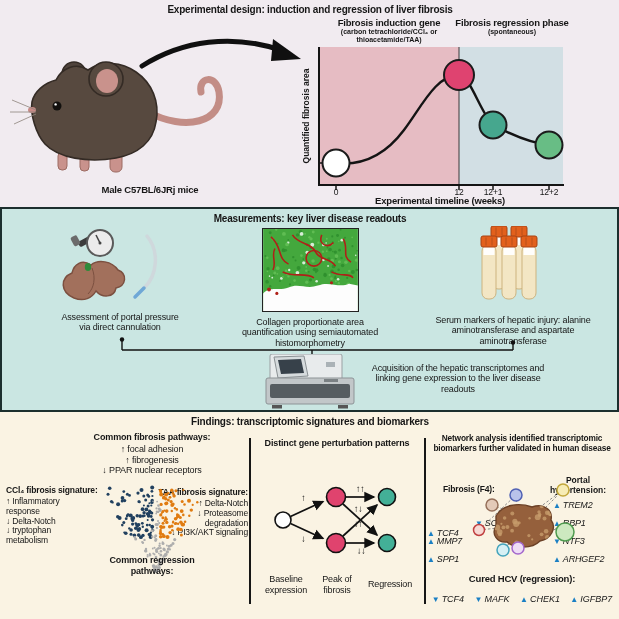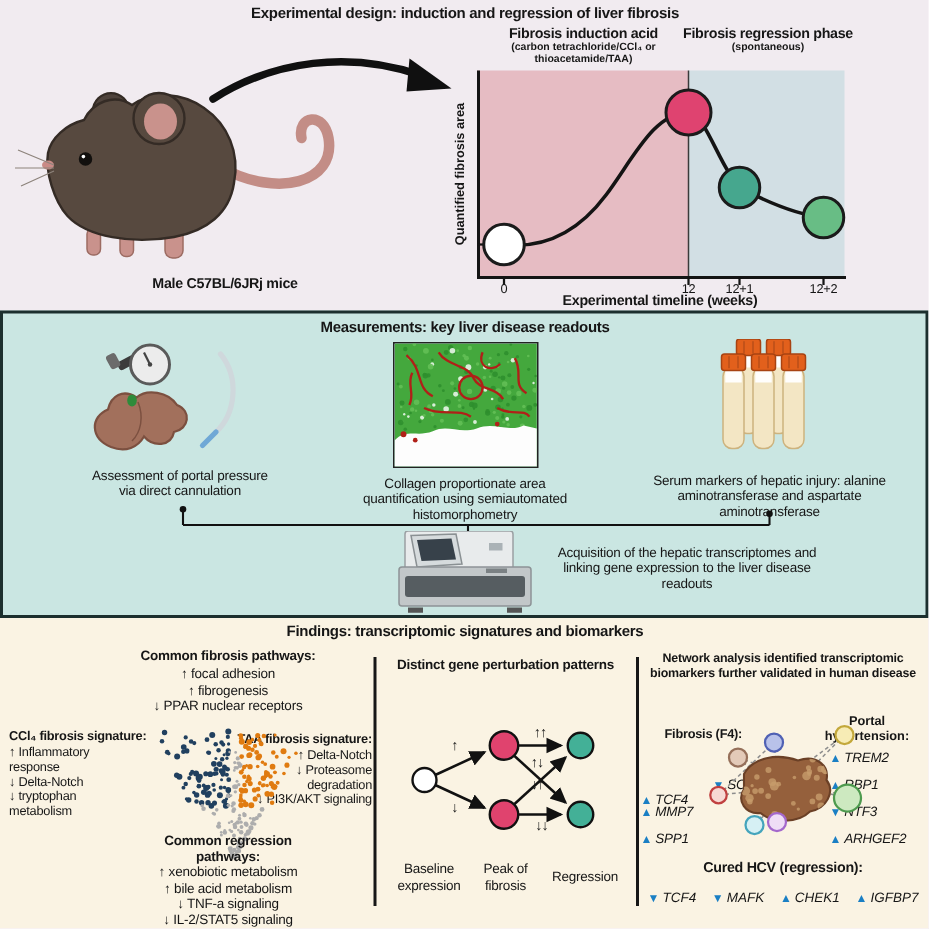--- a/index.html
+++ b/index.html
@@ -65,21 +65,21 @@
     <line x1="141" y1="143" x2="141" y2="148" stroke="#141414" stroke-width="1.5"></line>
     <line x1="175" y1="143" x2="175" y2="148" stroke="#141414" stroke-width="1.5"></line>
     <line x1="231" y1="143" x2="231" y2="148" stroke="#141414" stroke-width="1.5"></line>
     <line x1="0" y1="121" x2="4" y2="121" stroke="#141414" stroke-width="1.5"></line>
     <circle cx="18" cy="121" r="13.5" fill="#ffffff" stroke="#1b1b1b" stroke-width="2"></circle>
     <circle cx="141" cy="33" r="15" fill="#df4370" stroke="#1b1b1b" stroke-width="2"></circle>
     <circle cx="175" cy="83" r="13.5" fill="#46a78e" stroke="#1b1b1b" stroke-width="2"></circle>
     <circle cx="231" cy="103" r="13.5" fill="#68bd85" stroke="#1b1b1b" stroke-width="2"></circle>
   </svg>
 
-  <div class="abs ctr b t95 nw" style="left:389px;top:17px;">Fibrosis induction acid</div>
+  <div class="abs ctr b t95 nw" style="left:389px;top:17px;">Fibrosis induction gene</div>
   <div class="abs ctr b t7 tc" style="left:389px;top:28px;width:130px;">(carbon tetrachloride/CCl₄ or thioacetamide/TAA)</div>
   <div class="abs ctr b t95 nw" style="left:512px;top:17px;">Fibrosis regression phase</div>
   <div class="abs ctr b t7 tc" style="left:512px;top:28px;width:110px;">(spontaneous)</div>
   <div class="abs b nw" style="left:306px;top:116px;font-size:8.5px;transform:translate(-50%,-50%) rotate(-90deg);">Quantified fibrosis area</div>
   <div class="abs ctr t85 nw" style="left:336px;top:188px;">0</div>
   <div class="abs ctr t85 nw" style="left:459px;top:188px;">12</div>
   <div class="abs ctr t85 nw" style="left:493px;top:188px;">12+1</div>
   <div class="abs ctr t85 nw" style="left:549px;top:188px;">12+2</div>
   <div class="abs ctr b t95 nw" style="left:440px;top:195px;">Experimental timeline (weeks)</div>
 
@@ -584,26 +584,20 @@
       <circle cx="61.5" cy="24.4" r="1.1" fill="#adadad"></circle>
       <circle cx="60.7" cy="51.7" r="1.5" fill="#adadad"></circle>
       <circle cx="61.9" cy="43.9" r="1.1" fill="#adadad"></circle>
       <circle cx="62.1" cy="17.6" r="0.9" fill="#adadad"></circle>
       <circle cx="63.1" cy="27.9" r="1.2" fill="#adadad"></circle>
       <circle cx="63.5" cy="21.6" r="1.4" fill="#adadad"></circle>
       <circle cx="57.3" cy="52.8" r="1.2" fill="#adadad"></circle>
     </svg>
 
   <div class="abs ctr b t9 tc" style="left:152px;top:555px;width:110px;">Common regression pathways:</div>
-  <div class="abs ctr t9 tc" style="left:152px;top:576px;width:145px;">
-    <span class="item-line">↑ xenobiotic metabolism</span>
-    <span class="item-line">↑ bile acid metabolism</span>
-    <span class="item-line">↓ TNF-a signaling</span>
-    <span class="item-line">↓ IL-2/STAT5 signaling</span>
-  </div>
 
   <div class="abs ctr b t85 nw" style="left:337px;top:439px;font-size:9px;">Distinct gene perturbation patterns</div>
 
   <svg class="abs" style="left:260px;top:478px;" width="155" height="88" viewBox="0 0 155 88">
     <defs>
       <marker id="ah" viewBox="0 0 8 8" refX="6.5" refY="4" markerWidth="7" markerHeight="7" orient="auto-start-reverse">
         <path d="M0,0.5 L7.5,4 L0,7.5 Z" fill="#111"></path>
       </marker>
     </defs>
     <g stroke="#111" stroke-width="1.7">

